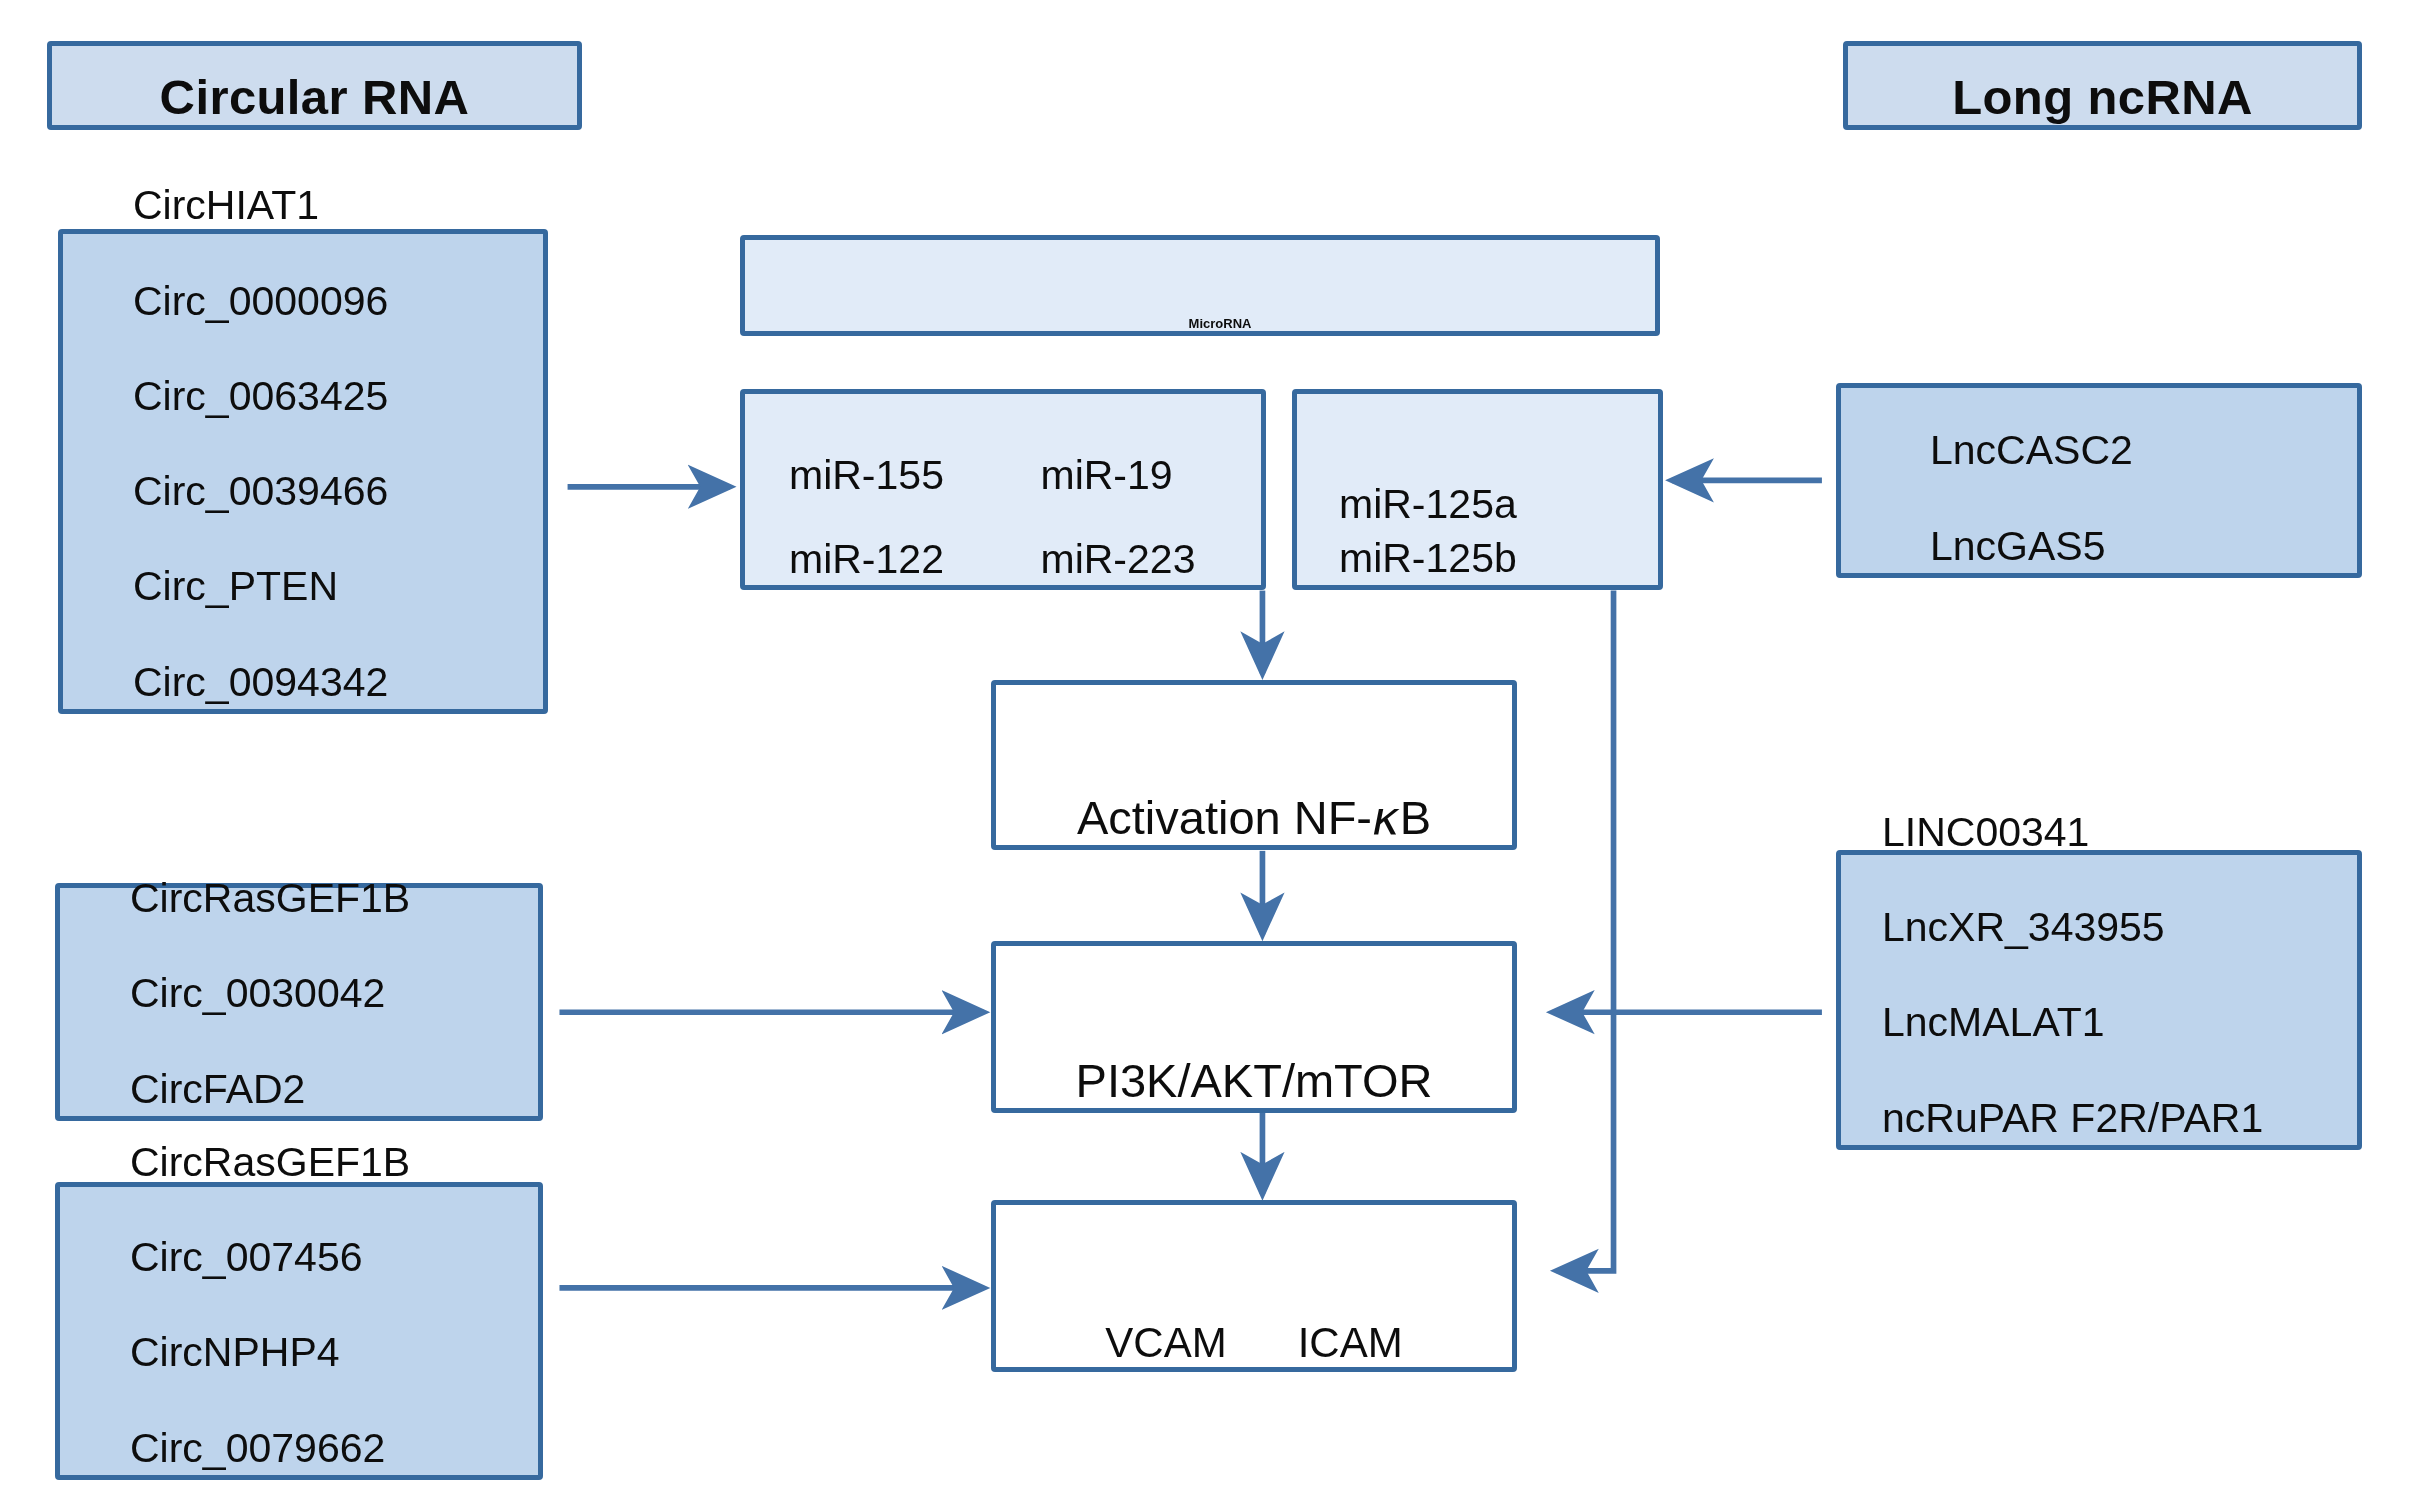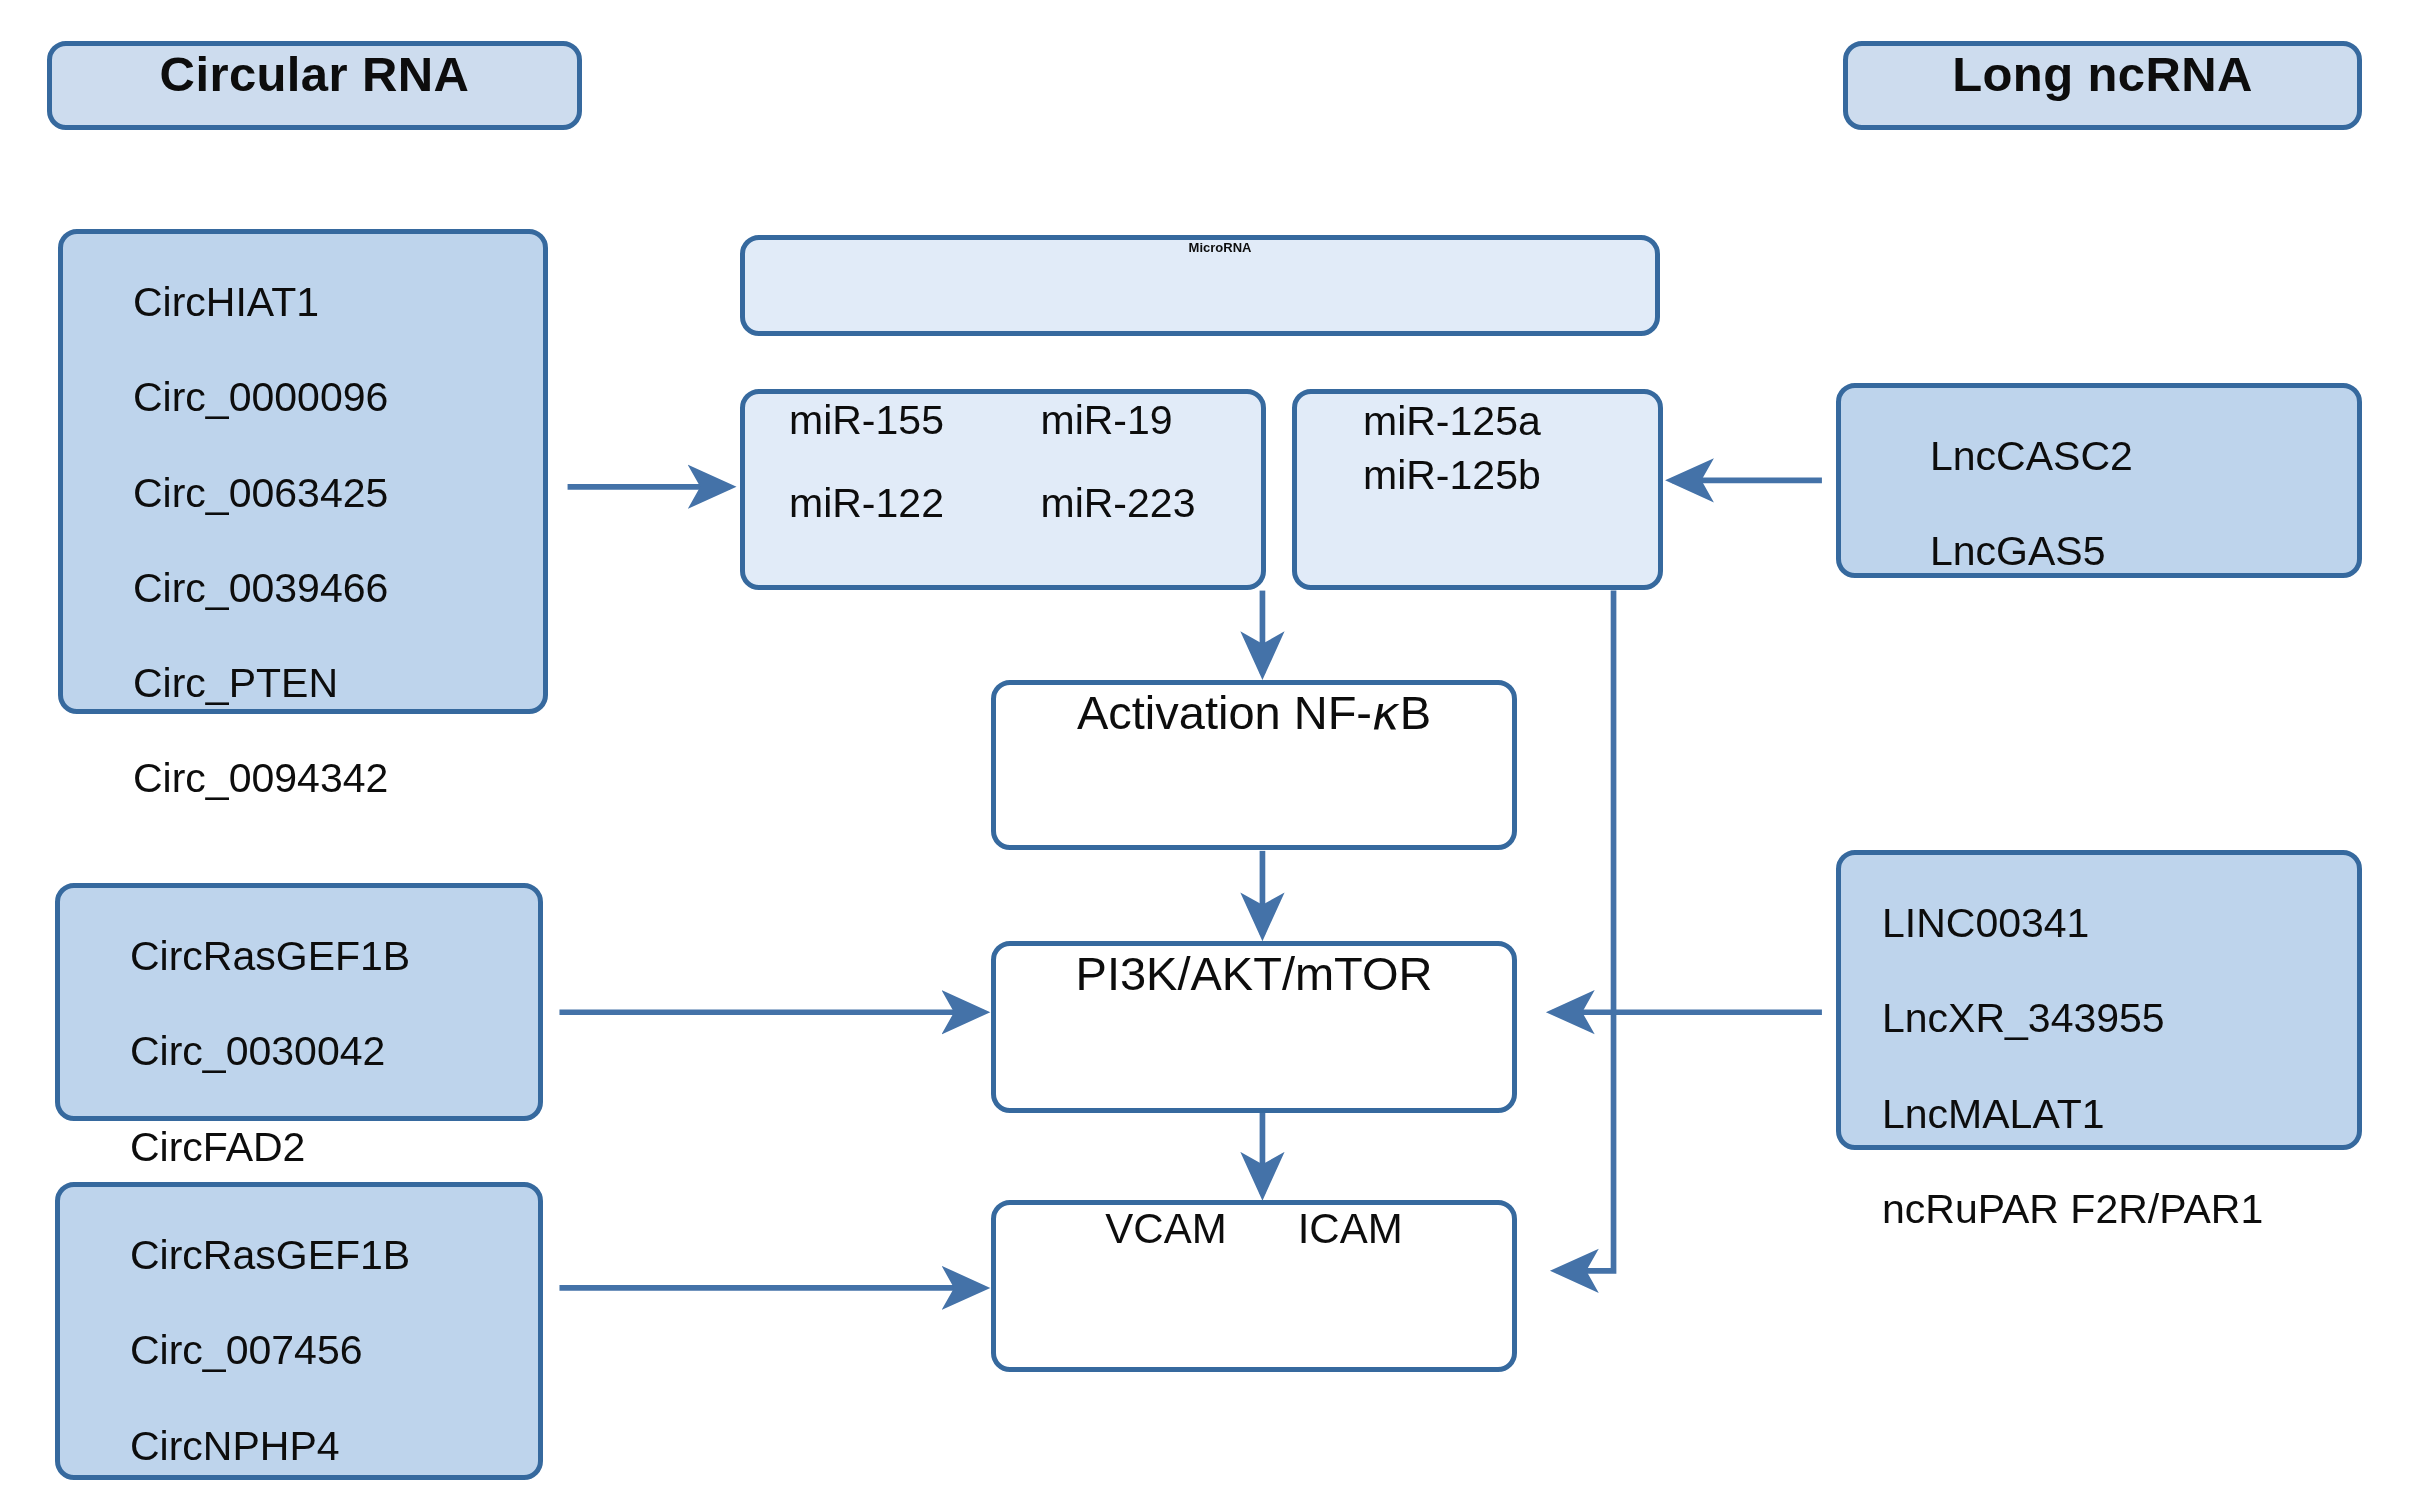--- a/index.html
+++ b/index.html
@@ -19,23 +19,23 @@
     background: #ffffff;
     overflow: hidden;
   }
 
   
   .node {
     position: absolute;
     box-sizing: border-box;
     display: flex;
     flex-direction: column;
-    justify-content: flex-start;
+    justify-content: flex-end;
     border: 5.7px solid #36699e;
-    border-radius: 19px;
+    border-radius: 4px;
     color: #0d0d0d;
     z-index: 3;
   }
   .node.header {
     align-items: center;
     background: #cddcee;
     font-weight: bold;
     letter-spacing: 0.4px;
   }
   .node.grouplist {
@@ -82,21 +82,21 @@
     gap: 31px;
   }
   .mirna-grid .cell {
     font-size: 41px;
     line-height: 1.28;
     white-space: nowrap;
   }
 
   .mirna-col {
     width: 100%;
-    padding-left: 66px;
+    padding-left: 42px;
     box-sizing: border-box;
   }
   .mirna-col .line { font-size: 41px; line-height: 1.32; white-space: nowrap; }
 
   .plain .single { font-size: 47px; white-space: nowrap; }
   .plain .pair {
     display: flex;
     gap: 71px;
     font-size: 42px;
     white-space: nowrap;

